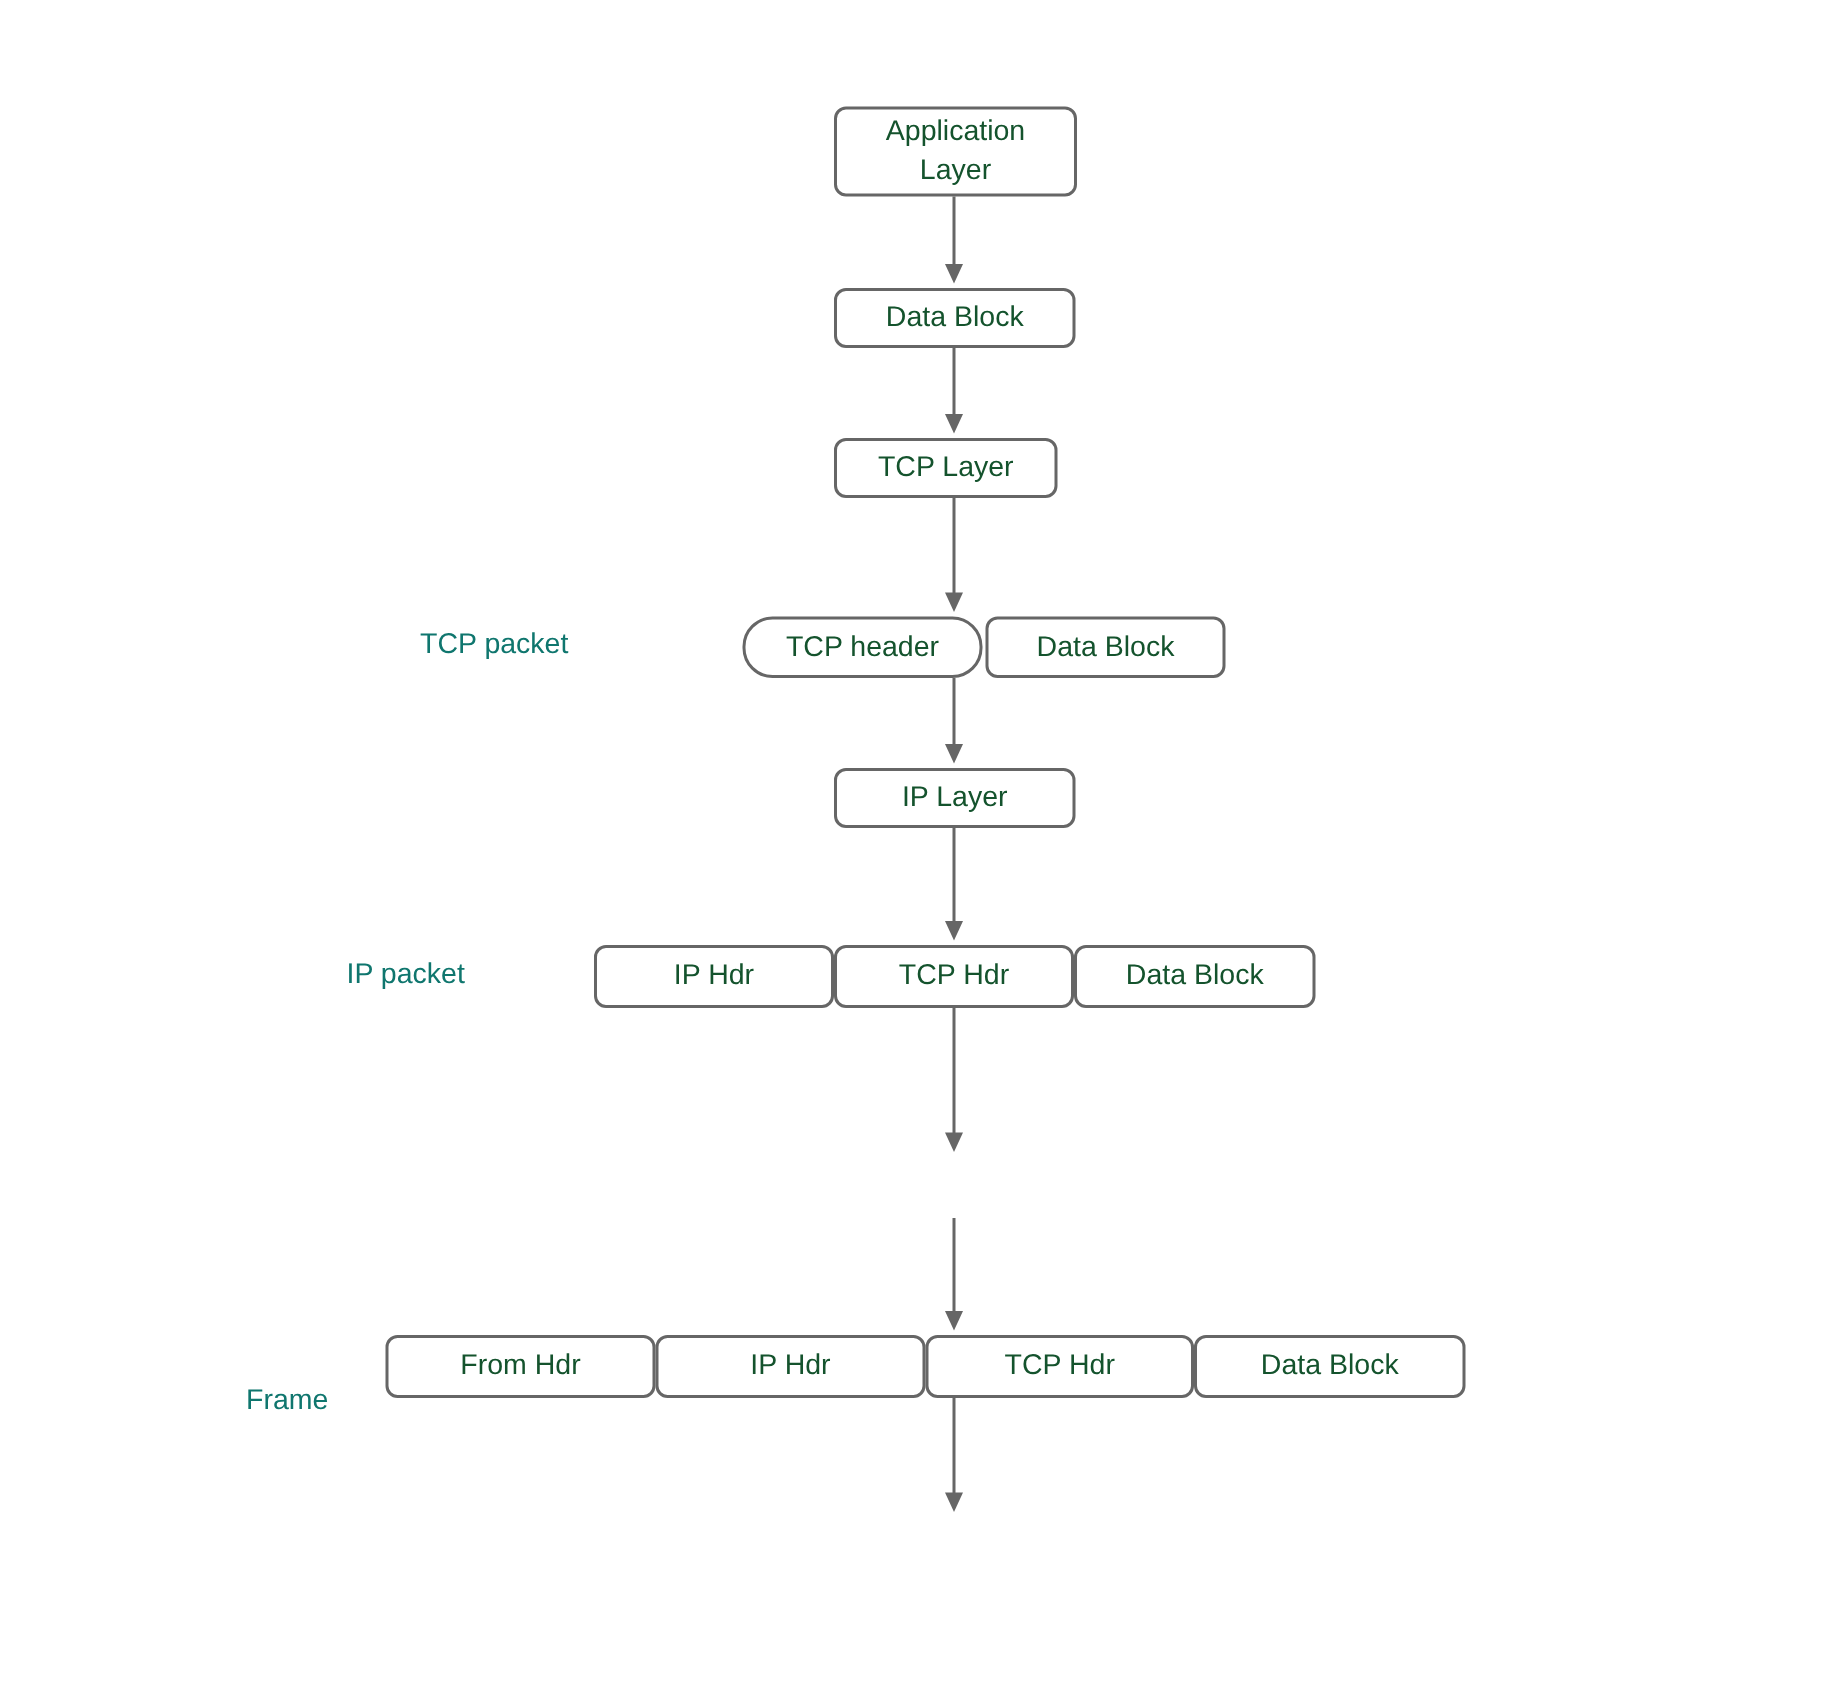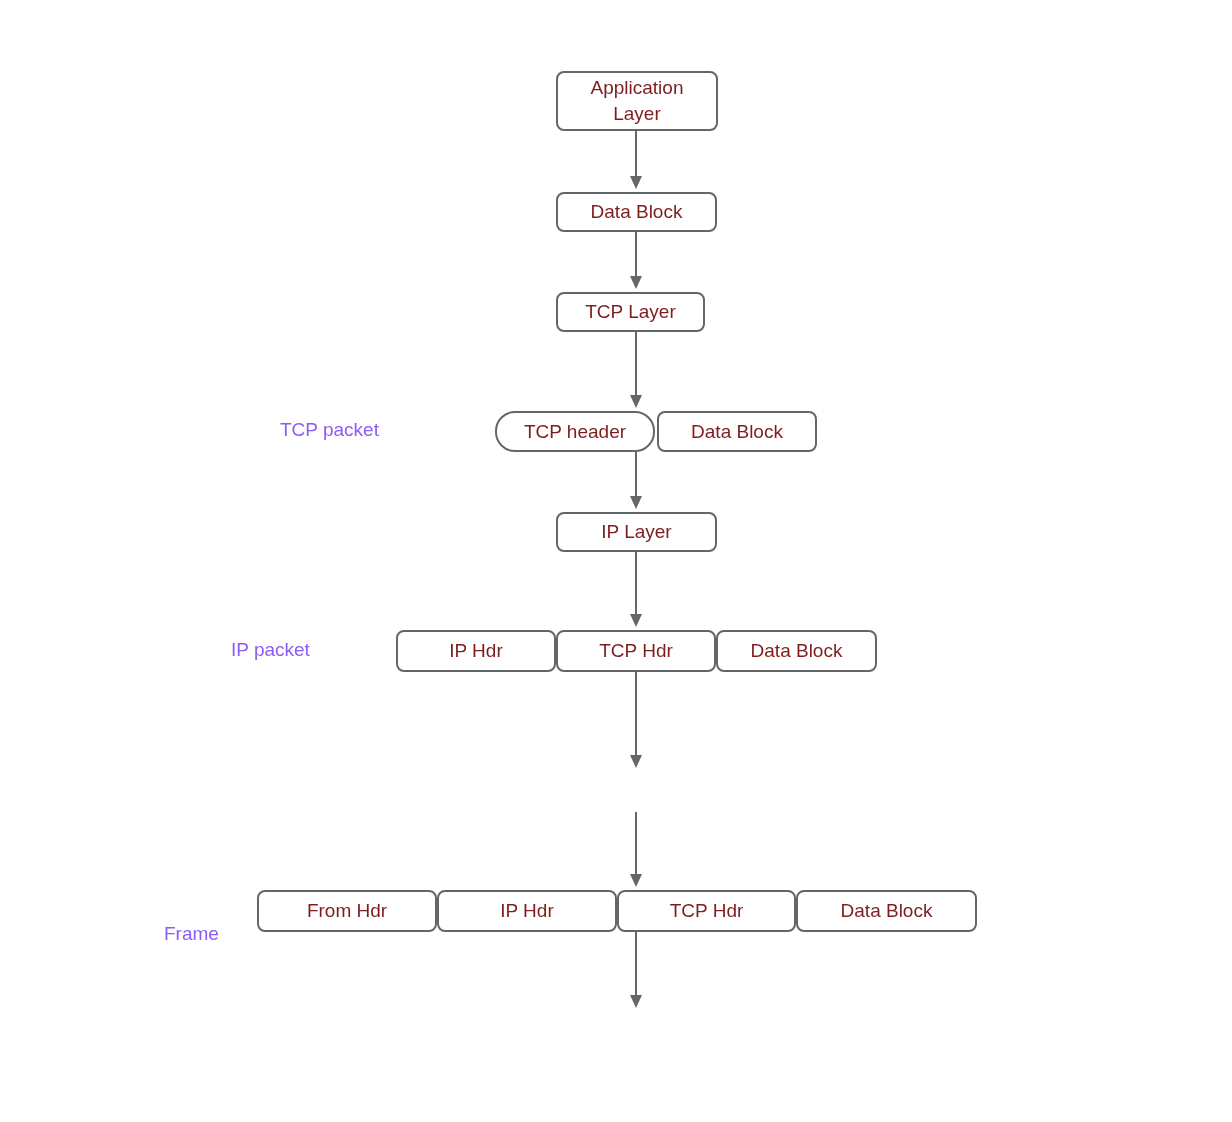--- a/index.html
+++ b/index.html
@@ -14,34 +14,34 @@
     background: #ffffff;
     overflow: hidden;
     font-family: "Liberation Sans", sans-serif;
   }
   .node {
     position: absolute;
     box-sizing: border-box;
     border: 2px solid #666666;
     border-radius: 8px;
     background: #ffffff;
-    color: #7f1d1d;
+    color: #14532d;
     font-size: 19px;
     line-height: 26px;
     display: flex;
     align-items: center;
     justify-content: center;
     text-align: center;
   }
   .node-pad {
     padding: 0 12px;
   }
   .side-label {
     position: absolute;
-    color: #8b5cf6;
+    color: #0f766e;
     font-size: 19px;
     line-height: 24px;
     white-space: nowrap;
   }
   .arrow {
     position: absolute;
     width: 14px;
   }
   .arrow .shaft {
     position: absolute;

